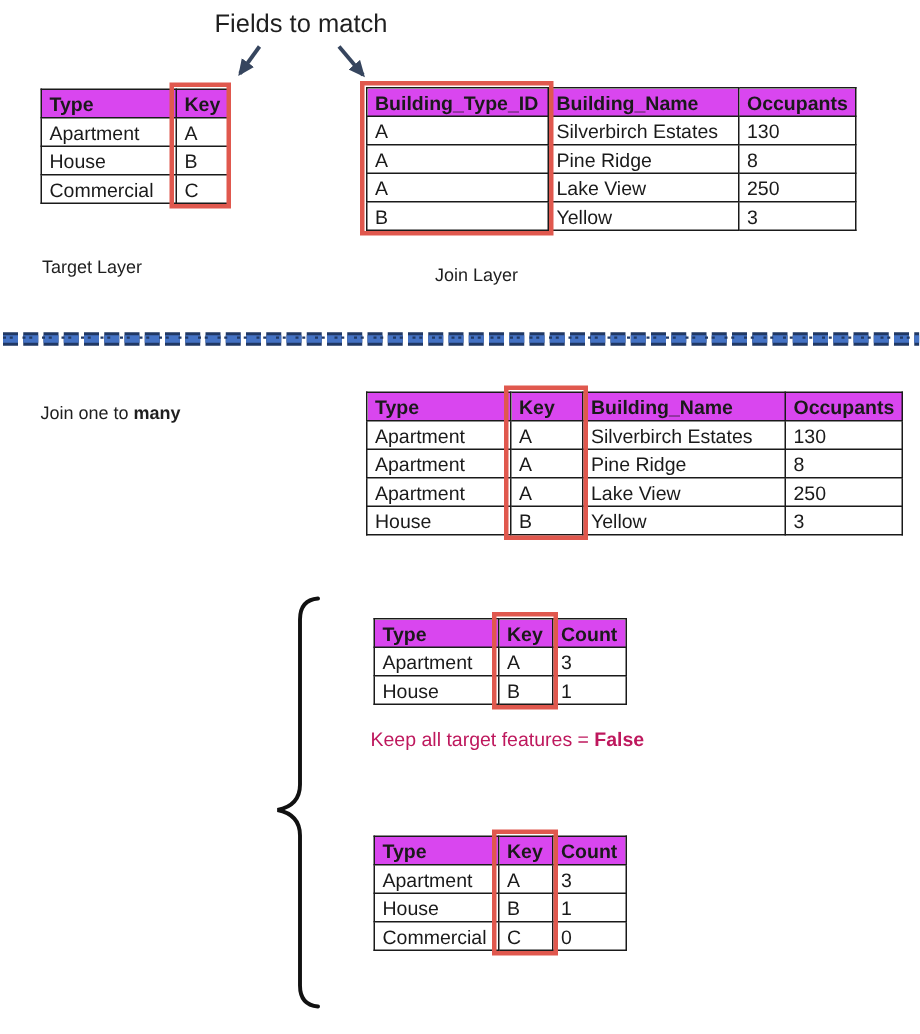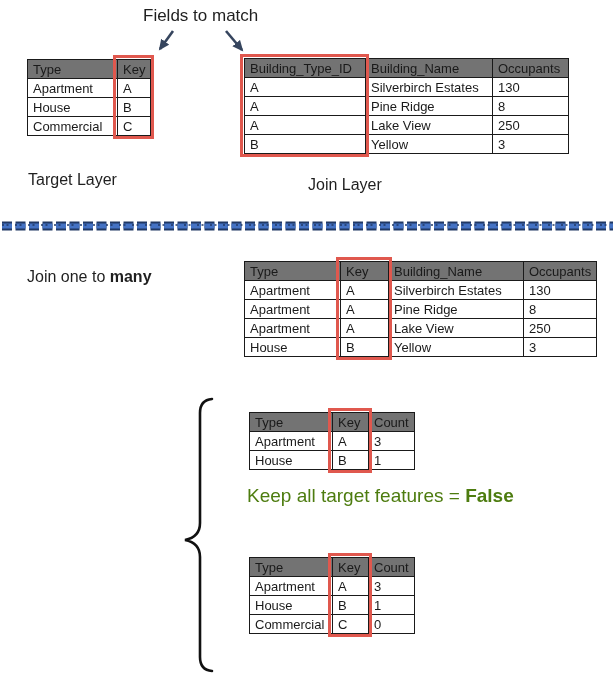--- a/index.html
+++ b/index.html
@@ -1,33 +1,33 @@
 <!DOCTYPE html>
 <html><head>
 <meta charset="utf-8">
 <style>
   html,body{margin:0;padding:0;background:#fff;}
   #canvas{
     position:relative;width:613px;height:689px;background:#ffffff;
     font-family:"Liberation Sans",sans-serif;color:#1a1a1a;overflow:hidden;
   }
   .abs{position:absolute;}
-  .lbl{font-size:16px;color:#1f1f1f;white-space:nowrap;z-index:4;}
-  .caption{font-size:19px;color:#4d7c0f;white-space:nowrap;z-index:4;}
+  .lbl{font-size:12px;color:#1f1f1f;white-space:nowrap;z-index:4;}
+  .caption{font-size:13px;color:#be185d;white-space:nowrap;z-index:4;}
   .b{font-weight:bold;text-align:center;}
   
   table.diagram{
     border-collapse:collapse;table-layout:fixed;z-index:2;position:absolute;
     font-size:13px;background:#fff;
   }
   table.diagram th,table.diagram td{
     border:1px solid #1a1a1a;height:18px;padding:0 5px;
     font-weight:normal;text-align:left;white-space:nowrap;overflow:hidden;
   }
-  table.diagram thead th{background:#737373;}
+  table.diagram thead th{background:#d946ef;font-weight:bold;}
   
   .redbox{
     position:absolute;border:3px solid #e0584e;background:transparent;
     box-sizing:border-box;z-index:3;pointer-events:none;
   }
   #deco{position:absolute;left:0;top:0;z-index:1;}
 </style>
 </head>
 <body>
 
@@ -51,21 +51,21 @@
       <line x1="2" y1="226" x2="613" y2="226" stroke="#203864" stroke-width="9" stroke-dasharray="10 3.5"></line>
       <line x1="2" y1="226" x2="613" y2="226" stroke="#4472c4" stroke-width="5" stroke-dasharray="10 3.5"></line>
       <line x1="2" y1="225" x2="613" y2="225" stroke="#203864" stroke-width="1.5" stroke-dasharray="2 2.5 2 6.5"></line>
     </g>
 
     <path d="M 212 399 Q 200 400 200 413 L 200 523 Q 200 537 185 540 Q 200 543 200 557 L 200 657 Q 200 670 212 671" fill="none" stroke="#111" stroke-width="2.6" stroke-linecap="round"></path>
   </svg>
 
   <div class="abs lbl" style="left:143px;top:6px;font-size:17px;">Fields to match</div>
   <div class="abs lbl" style="left:28px;top:171px;">Target Layer</div>
-  <div class="abs lbl" style="left:308px;top:176px;">Join Layer</div>
+  <div class="abs lbl" style="left:290px;top:176px;">Join Layer</div>
 
   <table class="diagram" style="left:27px;top:59px;">
       <colgroup>
         <col style="width: 90px;">
         <col style="width: 33px;">
       </colgroup>
       <thead>
         <tr>
           <th>Type</th>
           <th>Key</th>

